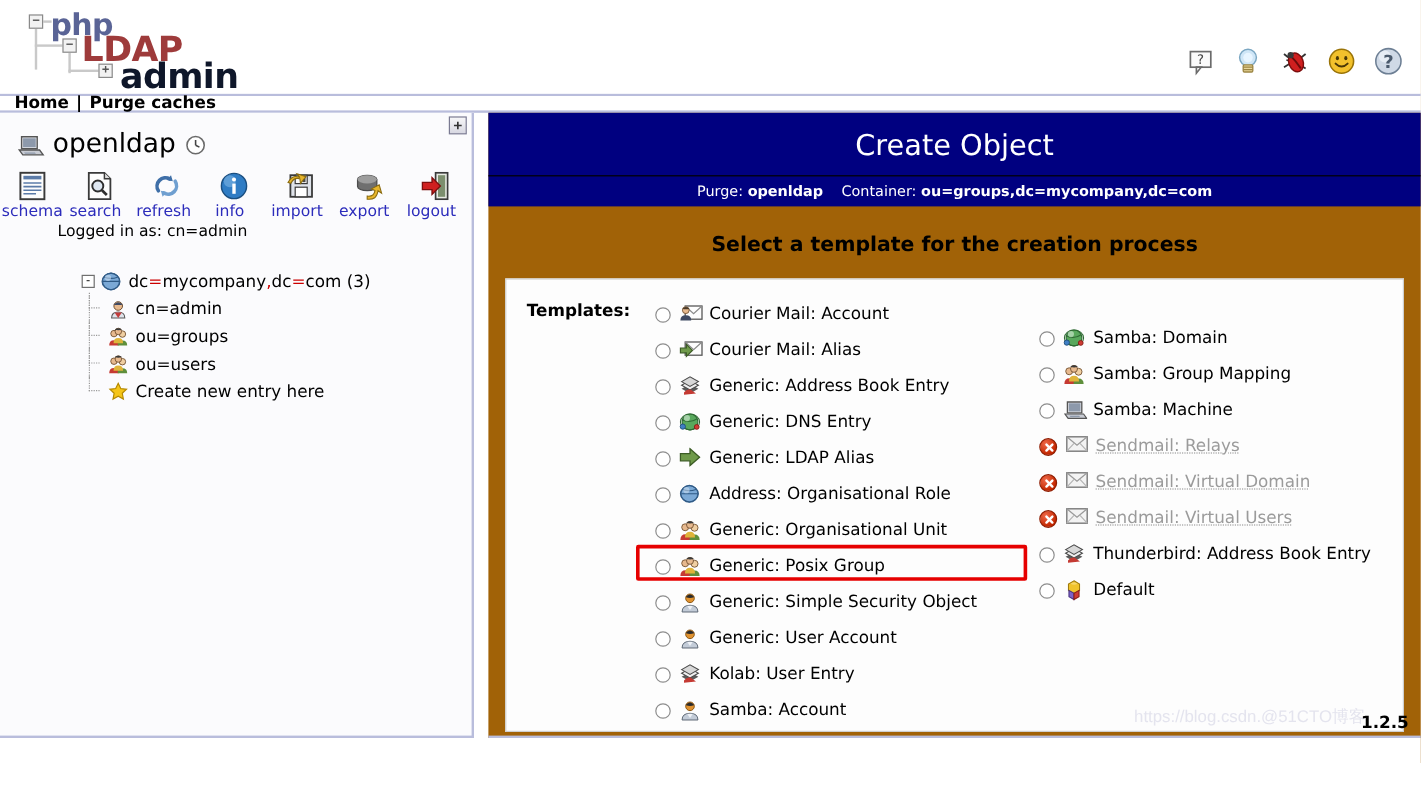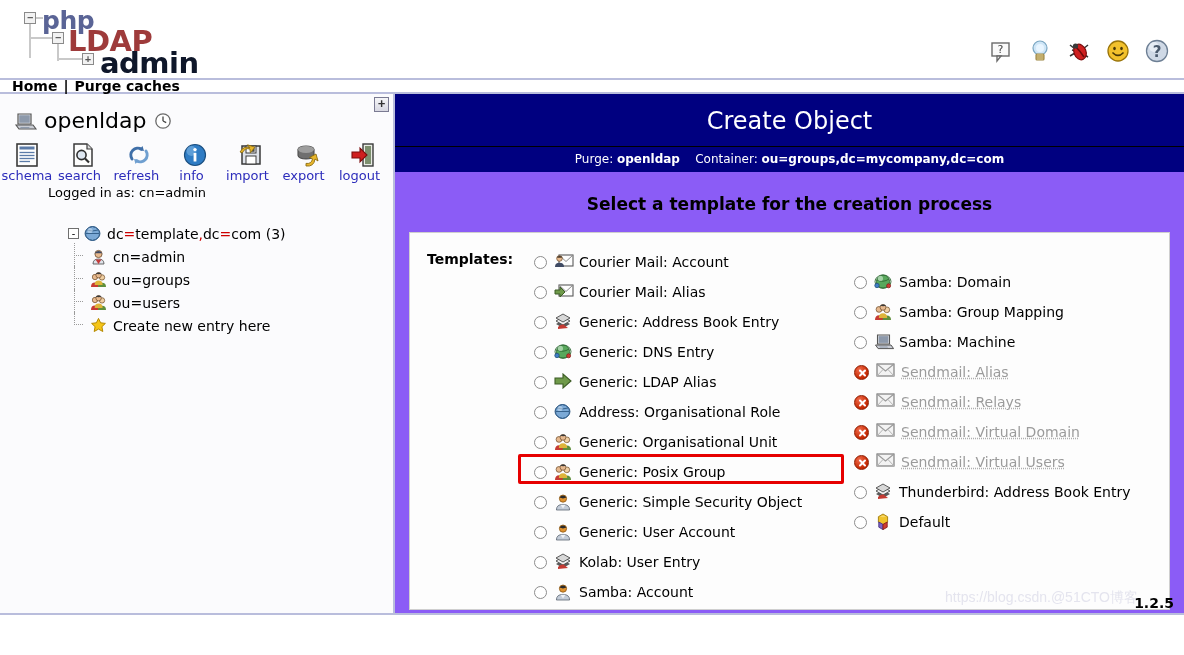--- a/index.html
+++ b/index.html
@@ -77,22 +77,23 @@
     width:11px; height:11px; border:1px solid #6f6f6f; background:#fff;
     font-size:10px; line-height:9px; text-align:center; color:#000;
     font-family:"DejaVu Sans Mono", monospace; cursor:pointer; flex:none;
   }
   .elbow { position:absolute; left:6px; top:-2px; width:9px; height:13px;
            border-left:1px dotted #9a9a9a; border-bottom:1px dotted #9a9a9a; }
   .vline { position:absolute; left:6px; top:0; width:1px; height:23px; border-left:1px dotted #9a9a9a; }
 
   
   .content {
-    flex:1; position:relative; background:#8b5cf6;
+    flex:1; position:relative; background:#a16207;
     border-bottom:2px solid #b9bddc;
+    margin-left:12px;
   }
   .bluehdr { background:#000080; color:#fff; text-align:center; }
   .bluehdr .bhTitle { font-size:24px; padding:13px 0 11px; }
   .bhSub {
     border-top:1px solid #000; font-size:12px; padding:5px 0 6px;
   }
   .bhSub b { font-weight:bold; }
   .subtitle { text-align:center; font-size:17px; font-weight:bold; margin:22px 0 18px; }
 
   .tmplbox {
@@ -334,21 +335,21 @@
         <span class="tglbox">-</span>
         <span class="ic">
           <svg width="17" height="17" viewBox="0 0 17 17">
             <circle cx="8.5" cy="8.5" r="7" fill="#7ba9d6" stroke="#3c6793" stroke-width="1"></circle>
             <path d="M1.7 8.5 h13.6 M8.5 1.6 a9 7 0 0 1 0 13.8 a9 7 0 0 1 0 -13.8" fill="none" stroke="#2f5a85" stroke-width=".9"></path>
             <path d="M3 5 q5 2 11 0" fill="none" stroke="#2f5a85" stroke-width=".9"></path>
             <circle cx="6" cy="5.5" r="2.6" fill="#cfe2f4" opacity=".55"></circle>
           </svg>
         </span>
         <span class="tlabel">
-          <span>dc</span><span class="eq">=</span><span>template</span><span class="eq">,</span><span>dc</span><span class="eq">=</span><span>com (3)</span>
+          <span>dc</span><span class="eq">=</span><span>mycompany</span><span class="eq">,</span><span>dc</span><span class="eq">=</span><span>com (3)</span>
         </span>
       </div>
 
       <div class="tnode tchild">
         <span class="elbow"></span>
           <span class="vline"></span>
         <span class="ic">
           <svg width="17" height="17" viewBox="0 0 17 17">
             <path d="M3 16 q0 -5 5.5 -5 q5.5 0 5.5 5 z" fill="#dfe3ea" stroke="#5a5a5a" stroke-width=".9"></path>
             <path d="M5.5 11.5 l3 4.5 l3 -4.5 z" fill="#c23b3b"></path>
@@ -616,53 +617,42 @@
             </div>
             <div class="titem disabled">
               <span class="xmark"></span>
               <span class="ic">
                 <svg width="19" height="14" viewBox="0 0 19 14">
       <rect x="1" y="1" width="17" height="12" fill="#f3f3f3" stroke="#7d7d7d" stroke-width="1.2"></rect>
       <path d="M1 1 L9.5 8 L18 1" fill="none" stroke="#9a9a9a" stroke-width="1.1"></path>
       <path d="M1 13 L7 6.5 M18 13 L12 6.5" fill="none" stroke="#b4b4b4" stroke-width="1"></path>
                 </svg>
               </span>
-              <span class="tname">Sendmail: Alias</span>
+              <span class="tname">Sendmail: Relays</span>
             </div>
             <div class="titem disabled">
               <span class="xmark"></span>
               <span class="ic">
                 <svg width="19" height="14" viewBox="0 0 19 14">
       <rect x="1" y="1" width="17" height="12" fill="#f3f3f3" stroke="#7d7d7d" stroke-width="1.2"></rect>
       <path d="M1 1 L9.5 8 L18 1" fill="none" stroke="#9a9a9a" stroke-width="1.1"></path>
       <path d="M1 13 L7 6.5 M18 13 L12 6.5" fill="none" stroke="#b4b4b4" stroke-width="1"></path>
                 </svg>
               </span>
-              <span class="tname">Sendmail: Relays</span>
+              <span class="tname">Sendmail: Virtual Domain</span>
             </div>
             <div class="titem disabled">
               <span class="xmark"></span>
               <span class="ic">
                 <svg width="19" height="14" viewBox="0 0 19 14">
       <rect x="1" y="1" width="17" height="12" fill="#f3f3f3" stroke="#7d7d7d" stroke-width="1.2"></rect>
       <path d="M1 1 L9.5 8 L18 1" fill="none" stroke="#9a9a9a" stroke-width="1.1"></path>
       <path d="M1 13 L7 6.5 M18 13 L12 6.5" fill="none" stroke="#b4b4b4" stroke-width="1"></path>
                 </svg>
               </span>
-              <span class="tname">Sendmail: Virtual Domain</span>
-            </div>
-            <div class="titem disabled">
-              <span class="xmark"></span>
-              <span class="ic">
-                <svg width="19" height="14" viewBox="0 0 19 14">
-      <rect x="1" y="1" width="17" height="12" fill="#f3f3f3" stroke="#7d7d7d" stroke-width="1.2"></rect>
-      <path d="M1 1 L9.5 8 L18 1" fill="none" stroke="#9a9a9a" stroke-width="1.1"></path>
-      <path d="M1 13 L7 6.5 M18 13 L12 6.5" fill="none" stroke="#b4b4b4" stroke-width="1"></path>
-                </svg>
-              </span>
               <span class="tname">Sendmail: Virtual Users</span>
             </div>
             <div class="titem">
               <span class="radio"></span>
               <span class="ic">
                 <svg width="18" height="18" viewBox="0 0 18 18">
       <path d="M2 11 l7 -4 l7 4 l-7 4 z" fill="#5a5a5a"></path>
       <path d="M2 8 l7 -4 l7 4 l-7 4 z" fill="#efefef" stroke="#4a4a4a" stroke-width=".9"></path>
       <path d="M2 5 l7 -4 l7 4 l-7 4 z" fill="#d8d8d8" stroke="#4a4a4a" stroke-width=".9"></path>
       <path d="M4 14 q2 -3 5.5 -2.4 l4.5 3.4 l-10 1 z" fill="#c43a33"></path>

